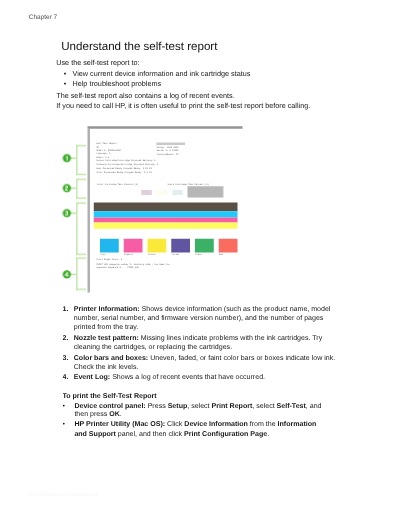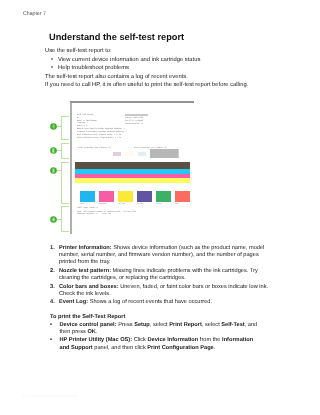--- a/index.html
+++ b/index.html
@@ -1,20 +1,20 @@
 <!DOCTYPE html>
 <html><head>
 <meta charset="utf-8">
 <style>
   html,body{margin:0;padding:0;background:#fff;}
   body{width:300px;height:415px;font-family:"Liberation Sans",sans-serif;color:#000;-webkit-font-smoothing:antialiased;text-rendering:geometricPrecision;}
   .page{position:relative;width:300px;height:415px;overflow:hidden;background:#fff;}
   .page *{will-change:opacity;}
   .chapter{position:absolute;left:23px;top:11px;font-size:5.2px;color:#4d4d4d;}
-  .title{position:absolute;margin:0;left:22px;top:31.6px;font-size:9.25px;font-weight:bold;color:#111;padding-left:27px;}
+  .title{position:absolute;margin:0;left:22px;top:31.6px;font-size:9.25px;font-weight:normal;color:#111;padding-left:27px;}
   .intro{position:absolute;left:45px;top:47px;width:245px;font-size:5.8px;line-height:8.55px;color:#1a1a1a;}
   .bul{position:relative;padding-left:13px;}
   .bul:before{content:"\2022";position:absolute;left:6px;}
 
   
   .figure{position:absolute;left:0px;top:0px;width:300px;height:415px;}
   .cnum{position:absolute;width:7px;height:7px;}
   .cnum svg{display:block;}
   .brk{position:absolute;border:1px solid #b9e49b;border-right:none;box-sizing:border-box;}
   .stem{position:absolute;height:1px;background:#b9e49b;}

